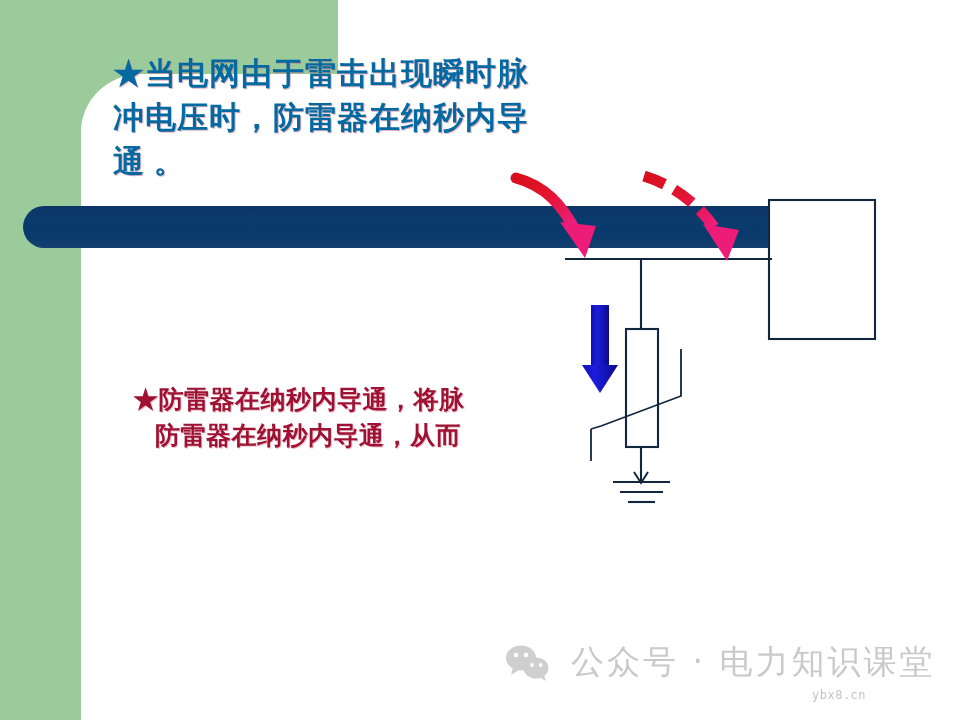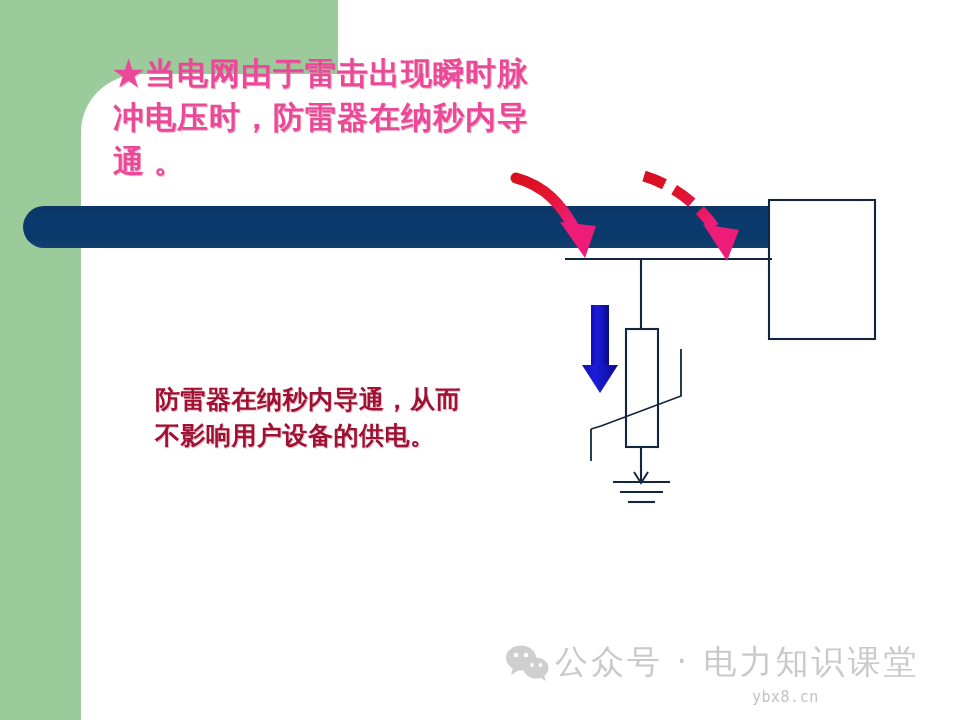--- a/index.html
+++ b/index.html
@@ -52,21 +52,21 @@
     height: 42px;
     background: linear-gradient(180deg, #0d3566 0%, #0a3b6e 40%, #0a3a6b 70%, #123f6e 100%);
     border-radius: 21px 0 0 21px;
   }
   
   .title-block {
     position: absolute;
     left: 113px;
     top: 52px;
     width: 420px;
-    color: #ec4899;
+    color: #0369a1;
     font-size: 31px;
     line-height: 1.42;
     font-weight: 700;
     letter-spacing: 1px;
     text-shadow: 1px 1px 0 rgba(210,120,140,0.55);
     white-space: pre-wrap;
   }
   .body-block {
     position: absolute;
     left: 133px;
@@ -82,34 +82,34 @@
   }
   .body-block .ln { display: block; }
   .body-block .ln.indent { padding-left: 22px; }
   
   .watermark {
     position: absolute;
     left: 505px;
     top: 640px;
     display: flex;
     align-items: center;
-    gap: 4px;
+    gap: 20px;
     color: #c9c9c9;
     font-family: "DejaVu Sans", "Liberation Sans", sans-serif;
     font-size: 33px;
     letter-spacing: 3px;
     white-space: nowrap;
   }
   .wm-url {
     position: absolute;
-    left: 752px;
+    left: 812px;
     top: 688px;
     color: #c3c3c3;
     font-family: "DejaVu Sans Mono", "Liberation Mono", monospace;
-    font-size: 15px;
+    font-size: 12px;
     letter-spacing: 0.5px;
   }
   svg { display: block; }
   .svg-layer {
     position: absolute;
     left: 0; top: 0;
     width: 960px; height: 720px;
     pointer-events: none;
   }
 </style>
@@ -182,22 +182,22 @@
       <polygon points="560,222 596,226 585,258" fill="#ee1c79"></polygon>
     </g>
 
     <g>
       <path d="M 644,176 C 676,186 700,206 716,230" fill="none" stroke="url(#surgeGrad2)" stroke-width="11" stroke-linecap="butt" stroke-dasharray="22 11"></path>
       <polygon points="703,224 739,230 727,261" fill="#ee1c79"></polygon>
     </g>
   </svg>
 
   <div class="body-block">
+    <span class="ln">★防雷器在纳秒内导通，将脉</span>
     <span class="ln indent">防雷器在纳秒内导通，从而</span>
-    <span class="ln indent">不影响用户设备的供电。</span>
   </div>
 
   <div class="watermark">
     <svg width="46" height="38" viewBox="0 0 46 38">
       <ellipse cx="16" cy="14" rx="15" ry="12.5" fill="#cfcfcf"></ellipse>
       <polygon points="8,23 6,31 14,26" fill="#cfcfcf"></polygon>
       <circle cx="11" cy="11" r="2.3" fill="#ffffff"></circle>
       <circle cx="21" cy="11" r="2.3" fill="#ffffff"></circle>
       <ellipse cx="31" cy="24" rx="12.5" ry="10.5" fill="#cfcfcf"></ellipse>
       <polygon points="39,31 41,37 34,33" fill="#cfcfcf"></polygon>

